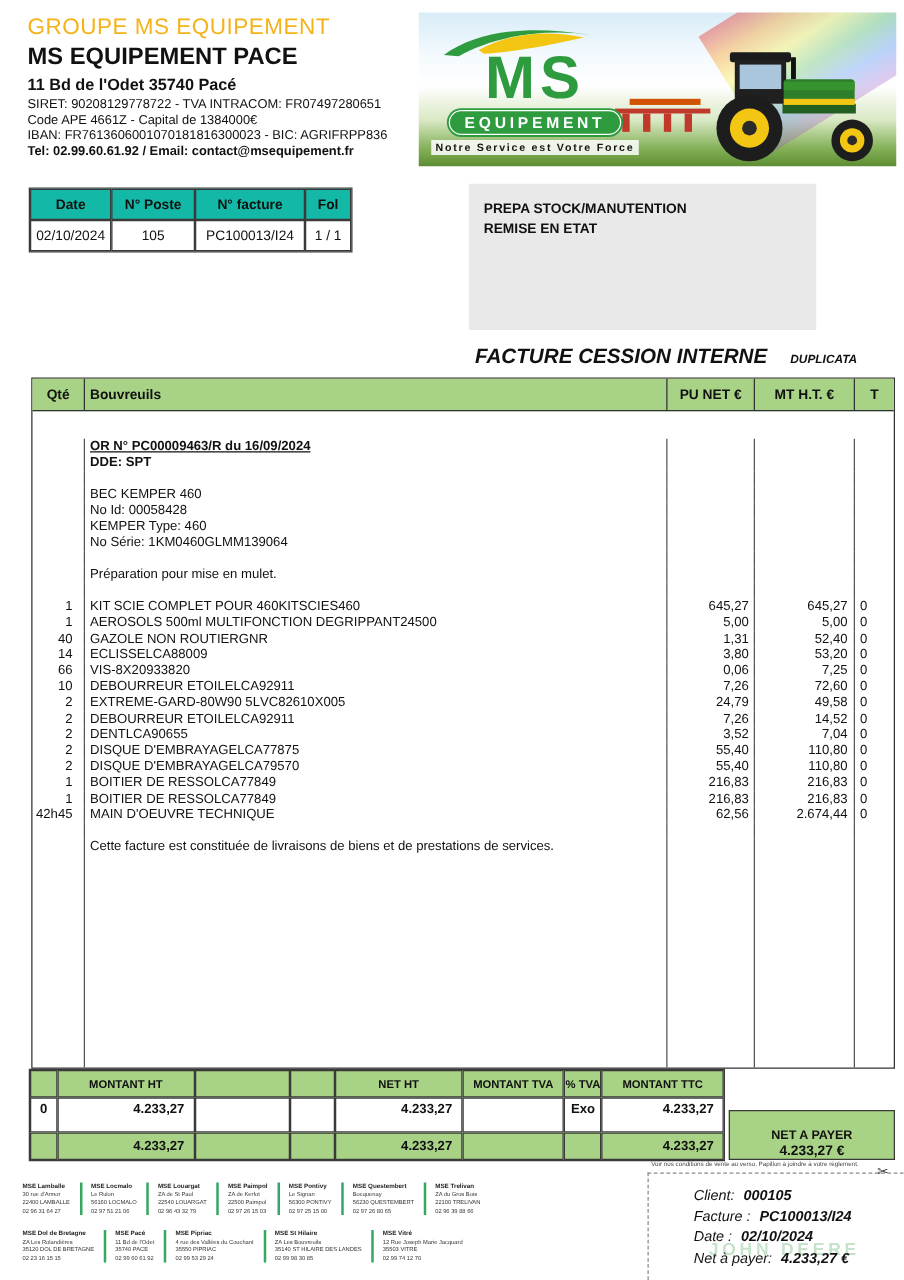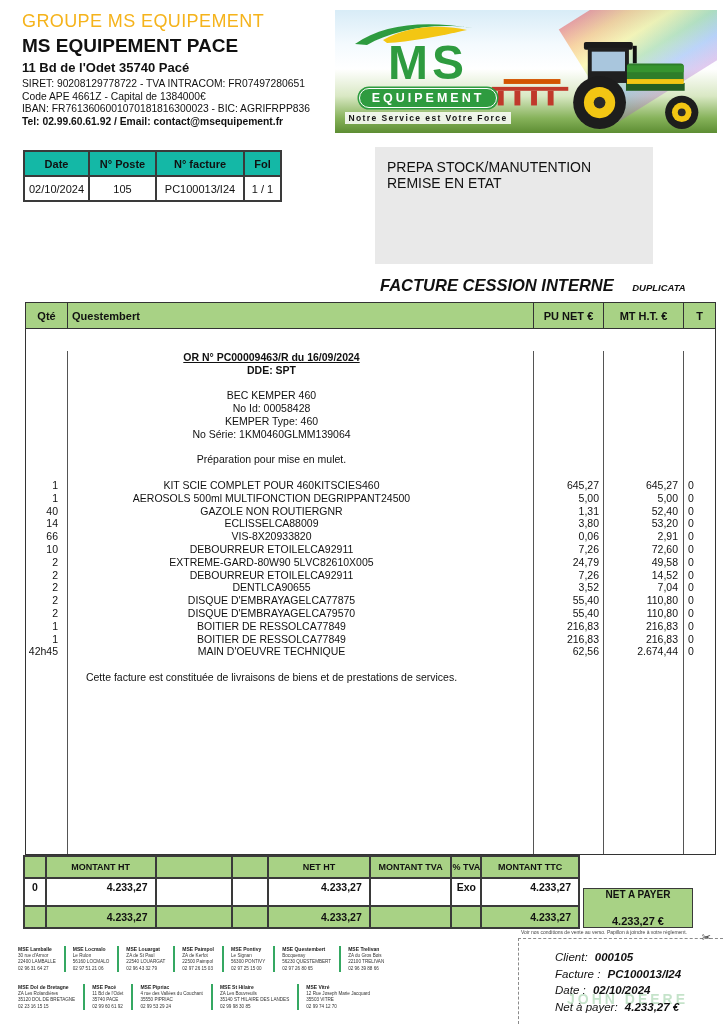--- a/index.html
+++ b/index.html
@@ -27,34 +27,34 @@
   .logo-tagline { margin-top:4px; background:rgba(255,255,255,.85); font-size:8.5px; font-weight:bold; letter-spacing:1.4px; color:#151515; padding:1px 3px; }
   .tractor { position:absolute; right:2px; bottom:0; }
 
   
   .info-table { position:absolute; left:23px; top:150px; display:grid; grid-template-columns:65px 67px 88px 37px; border:1.5px solid #3a3a3a; }
   .info-cell { border:0.5px solid #3a3a3a; font-size:11px; display:flex; align-items:center; justify-content:center; height:25px; }
   .info-cell.head { background:#14b8a6; font-weight:bold; }
 
   
   .notes-box { position:absolute; left:375px; top:147px; width:278px; height:117px; background:#e9e9e9; padding:12px 12px; }
-  .notes-line { font-size:14px; font-weight:normal; line-height:16px; }
+  .notes-line { font-size:11px; font-weight:bold; line-height:16px; }
   .doc-title { position:absolute; left:380px; top:276px; }
   .doc-title .main { font-size:16.5px; font-weight:bold; font-style:italic; }
   .doc-title .sub { font-size:9.5px; font-weight:bold; font-style:italic; margin-left:14px; }
 
   
   .items-table { position:absolute; left:25px; top:302px; width:691px; height:553px; border:1.5px solid #333; display:flex; flex-direction:column; }
   .items-head { display:flex; height:26px; background:#A8D285; border-bottom:1px solid #333; font-weight:bold; font-size:11px; align-items:center; flex:none; }
   .items-body { flex:1; display:flex; flex-direction:column; }
   #rows-host { padding-top:22px; }
   .t-row { display:flex; height:12.8px; font-size:10.5px; line-height:12.6px; }
   .t-row.fill { flex:1; height:auto; }
   .c-qty  { width:42px;  border-right:1px solid #555; text-align:right; padding-right:9px;  flex:none; }
-  .c-desc { flex:1; border-right:1px solid #555; padding-left:4px; display:flex; justify-content:center; overflow:hidden; white-space:nowrap; }
+  .c-desc { flex:1; border-right:1px solid #555; padding-left:4px; display:flex; justify-content:flex-start; overflow:hidden; white-space:nowrap; }
   .c-desc .code { margin-right:62px; flex:none; }
   .c-pu   { width:70px;  border-right:1px solid #555; text-align:right; padding-right:4px; flex:none; }
   .c-mt   { width:80px;  border-right:1px solid #555; text-align:right; padding-right:5px; flex:none; }
   .c-t    { width:31px;  padding-left:4px; flex:none; }
   .items-head .c-qty, .items-head .c-pu, .items-head .c-mt { text-align:center; padding-right:0; }
   .items-head .c-t { text-align:center; padding-left:0; }
   .items-head .c-desc { display:block; }
   .items-head > div { border-right:1px solid #333; height:100%; display:flex; align-items:center; justify-content:center; }
   .items-head > .c-desc { justify-content:flex-start; }
   .items-head > .c-t { border-right:none; }
@@ -68,22 +68,22 @@
   .tot-row.hrow > div, .tot-row.grow > div { background:#A8D285; }
   .tot-row.hrow { height:22px; font-size:9px; font-weight:bold; }
   .tot-row.hrow > div { align-items:center; justify-content:center; text-align:center; }
   .tot-row.vrow { height:28px; font-weight:bold; }
   .tot-row.grow { height:22px; font-weight:bold; }
   .tc1 { width:22px; }  .tc2 { width:110px; } .tc3 { width:77px; } .tc4 { width:36px; }
   .tc5 { width:102px; } .tc6 { width:82px; }  .tc7 { width:30px; } .tc8 { width:98px; }
   .num { justify-content:flex-end !important; padding:2px 7px 16px 0; }
   .ctr { justify-content:center !important; padding-top:2px; }
   .grow .num { padding-top:4px; }
-  .net-box { position:absolute; left:583px; top:888px; width:110px; height:40px; background:#A8D285; border:1px solid #3a3a3a;
-    display:flex; flex-direction:column; align-items:center; justify-content:space-between; }
+  .net-box { position:absolute; left:583px; top:888px; width:133px; height:40px; background:#A8D285; border:1px solid #3a3a3a;
+    display:flex; flex-direction:column; align-items:center; justify-content:flex-end; }
   .net-box .lbl { font-size:10px; font-weight:bold; }
   .net-box .val { font-size:11px; font-weight:bold; margin-top:1px; }
 
   
   .stub { position:absolute; left:518px; top:938px; width:205px; height:86px; border-top:1px dashed #8a8a8a; border-left:1px dashed #8a8a8a; }
   .stub-conditions { position:absolute; left:2px; top:-10px; font-size:5px; color:#444; white-space:nowrap; }
   .scissors { position:absolute; right:12px; top:-8px; font-size:11px; color:#333; }
   .stub-lines { position:absolute; left:36px; top:10px; font-style:italic; }
   .stub-line { font-size:11.5px; line-height:16.5px; white-space:nowrap; }
   .stub-line .val { font-weight:bold; margin-left:4px; }
@@ -168,21 +168,21 @@
   </div>
 
   <div class="doc-title">
     <span class="main">FACTURE CESSION INTERNE</span>
     <span class="sub">DUPLICATA</span>
   </div>
 
   <div class="items-table">
     <div class="items-head">
       <div class="c-qty">Qté</div>
-      <div class="c-desc" style="padding-left:4px;display:flex;align-items:center;">Questembert</div>
+      <div class="c-desc" style="padding-left:4px;display:flex;align-items:center;">Bouvreuils</div>
       <div class="c-pu">PU NET €</div>
       <div class="c-mt">MT H.T. €</div>
       <div class="c-t">T</div>
     </div>
     <div class="items-body">
       <div id="rows-host">
 
           <div class="t-row">
             <div class="c-qty"></div>
             <div class="c-desc">
@@ -337,21 +337,21 @@
             <div class="c-t">0</div>
           </div>
 
           <div class="t-row">
             <div class="c-qty">66</div>
             <div class="c-desc">
               <span>VIS-8X20</span>
               <span class="code">933820</span>
             </div>
             <div class="c-pu">0,06</div>
-            <div class="c-mt">2,91</div>
+            <div class="c-mt">7,25</div>
             <div class="c-t">0</div>
           </div>
 
           <div class="t-row">
             <div class="c-qty">10</div>
             <div class="c-desc">
               <span>DEBOURREUR ETOILE</span>
               <span class="code">LCA92911</span>
             </div>
             <div class="c-pu">7,26</div>

